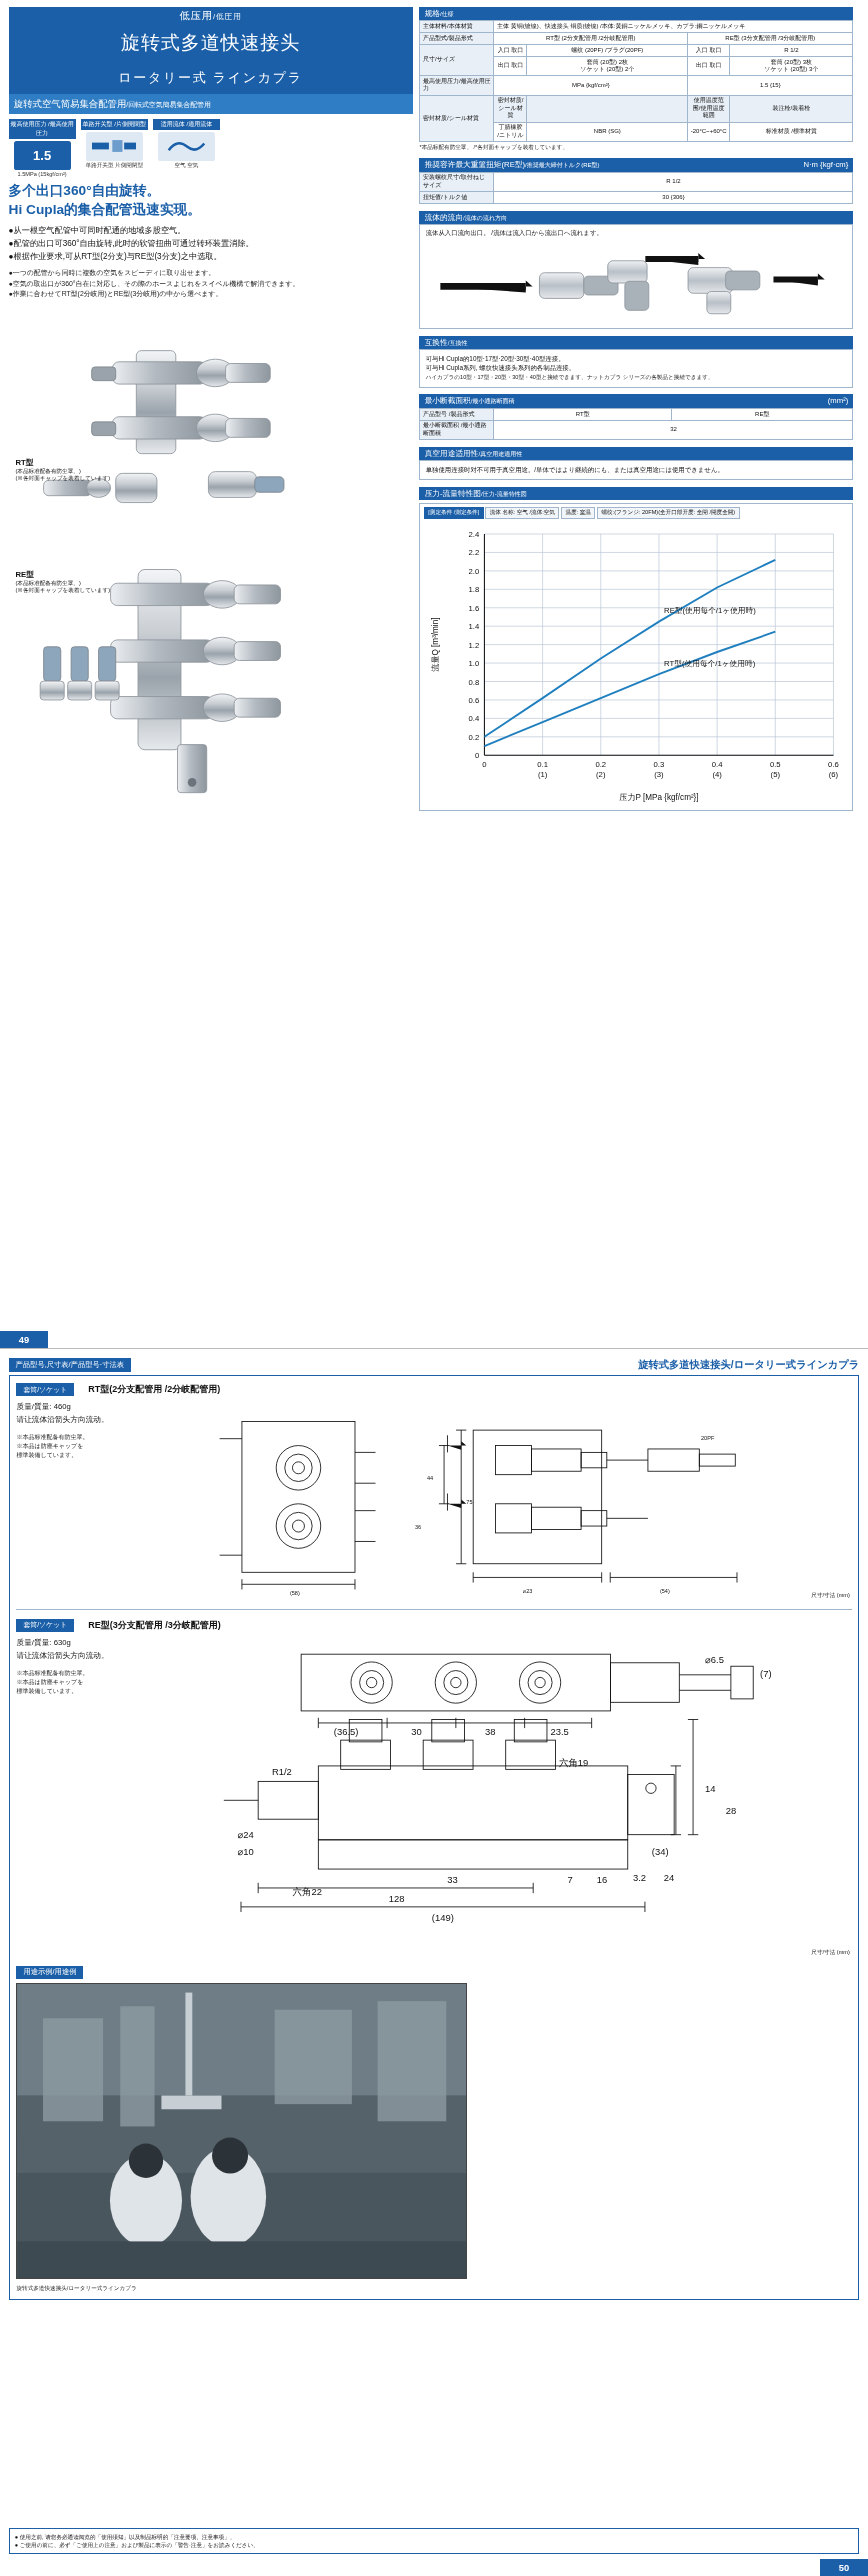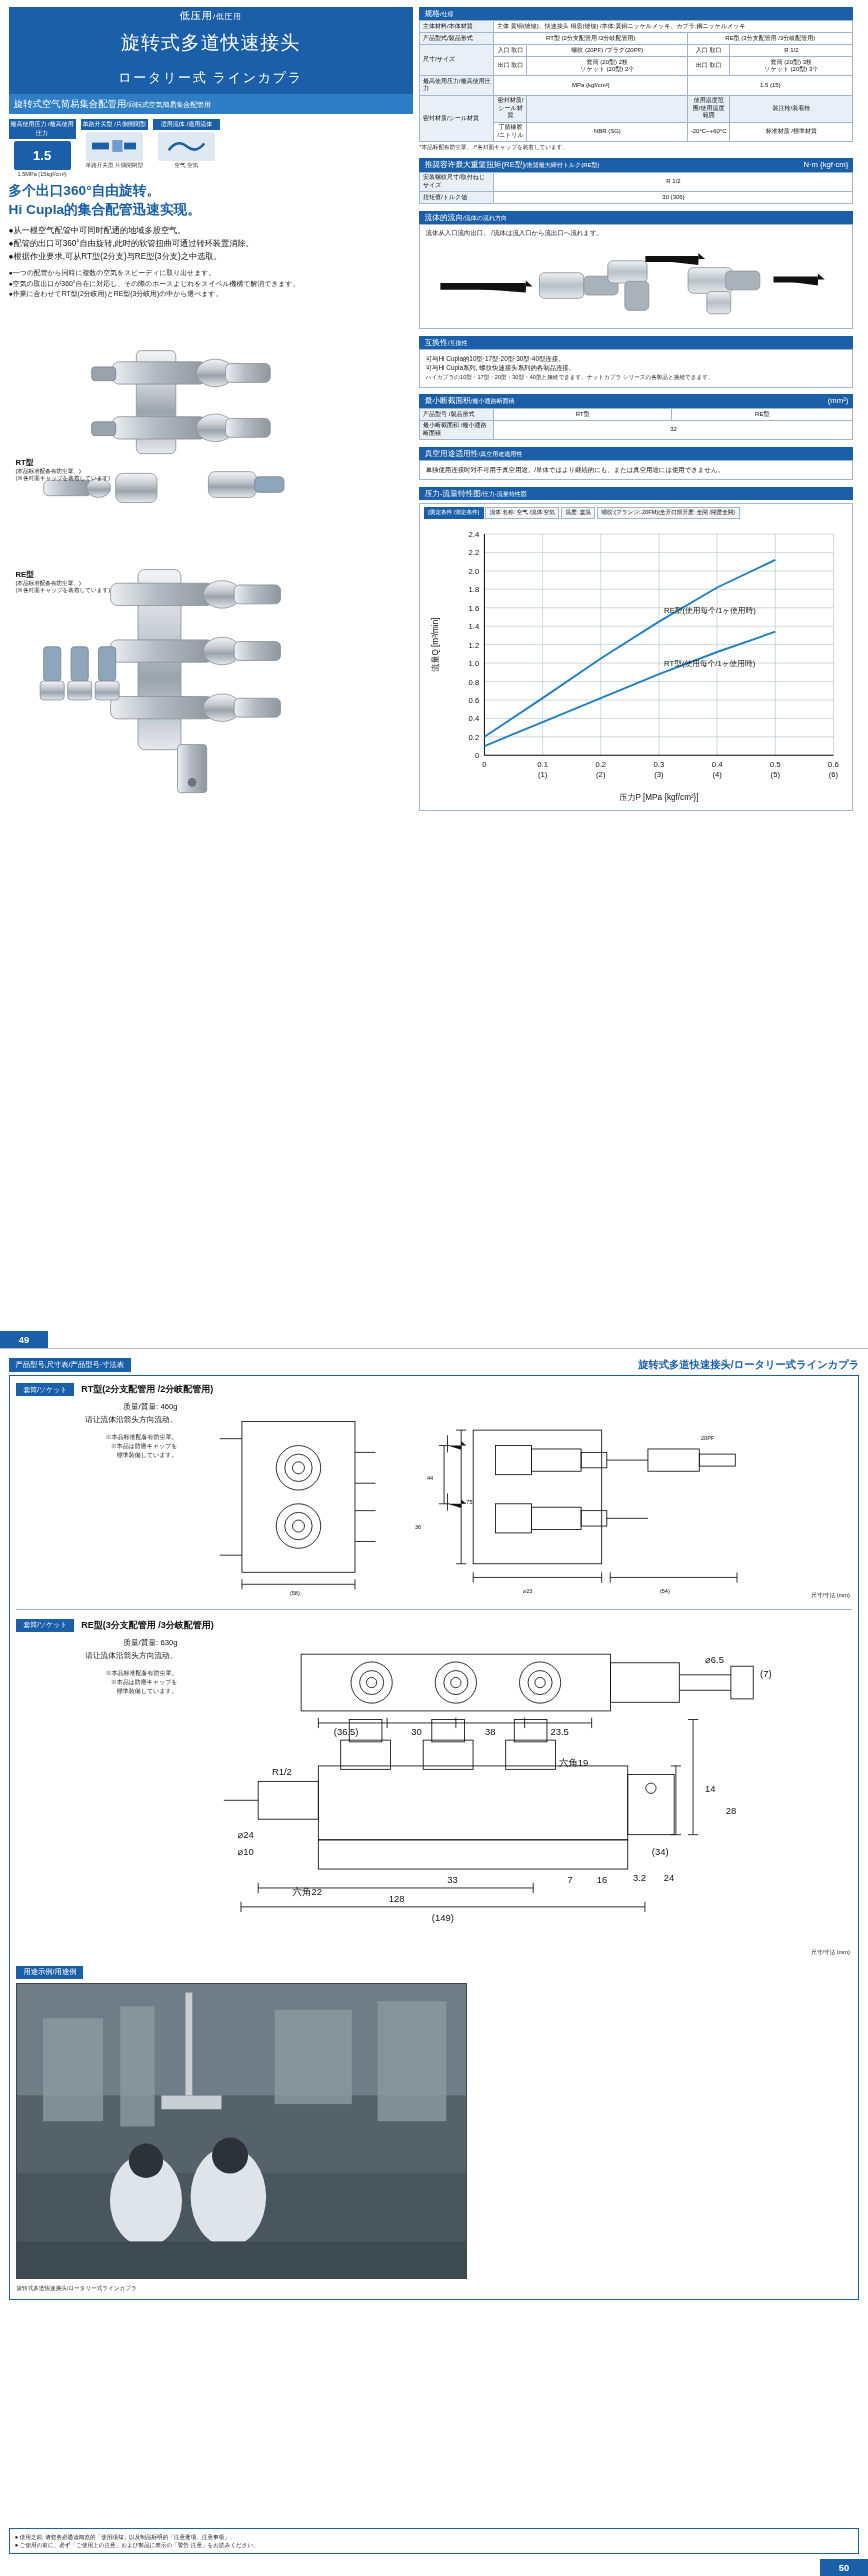--- a/index.html
+++ b/index.html
@@ -101,26 +101,26 @@
   }
   .chartlegend span.cell.blue { background:#1b5fa8; color:#fff; border-color:#1b5fa8; }
 
   
   #page2 { height:1228px; padding:0 8.6px; position:relative; border-top:0.9px solid #bbb; }
   .p2head { display:flex; align-items:flex-end; justify-content:space-between; padding:8.6px 0 3.4px 0; }
   .p2head .left { background:#1b5fa8; color:#fff; font-size:7.3px; padding:1.7px 6.9px; }
   .p2head .right { color:#1b5fa8; font-size:10.3px; font-weight:bold; }
   .p2body { border:0.9px solid #1b5fa8; padding:6.9px; }
 
-  .tagrow { display:flex; align-items:center; gap:7px; }
+  .tagrow { display:flex; align-items:center; gap:14px; }
   .tag {
     background:#1b5fa8; color:#fff; font-size:6.9px; padding:1.7px 6.9px;
   }
   .tagtitle { font-size:9px; font-weight:bold; }
-  .dwgrow { display:flex; gap:4px; margin-top:5.2px;text-align:right; }
+  .dwgrow { display:flex; gap:4px; margin-top:5.2px; }
   .dwgtext { width:161px; font-size:7.7px; line-height:1.6; }
   .dwgtext .mini { font-size:6px; line-height:1.5; color:#222; margin-top:6.9px; }
   .dwgarea { flex:1; position:relative; }
   .unit { position:absolute; right:1.7px; bottom:0; font-size:5.6px; }
   .hr { border-top:0.9px solid #9fb6cc; margin:8.6px 0; }
 
   .examplehead { background:#1b5fa8; color:#fff; font-size:7.3px; padding:1.7px 6.9px; display:inline-block; margin-top:8.6px;}
   .photo2 {
     margin-top:4.3px; width:451px; height:296px;
     background:linear-gradient(160deg,#7d8c94,#4c5a62 55%,#6b7a83);

